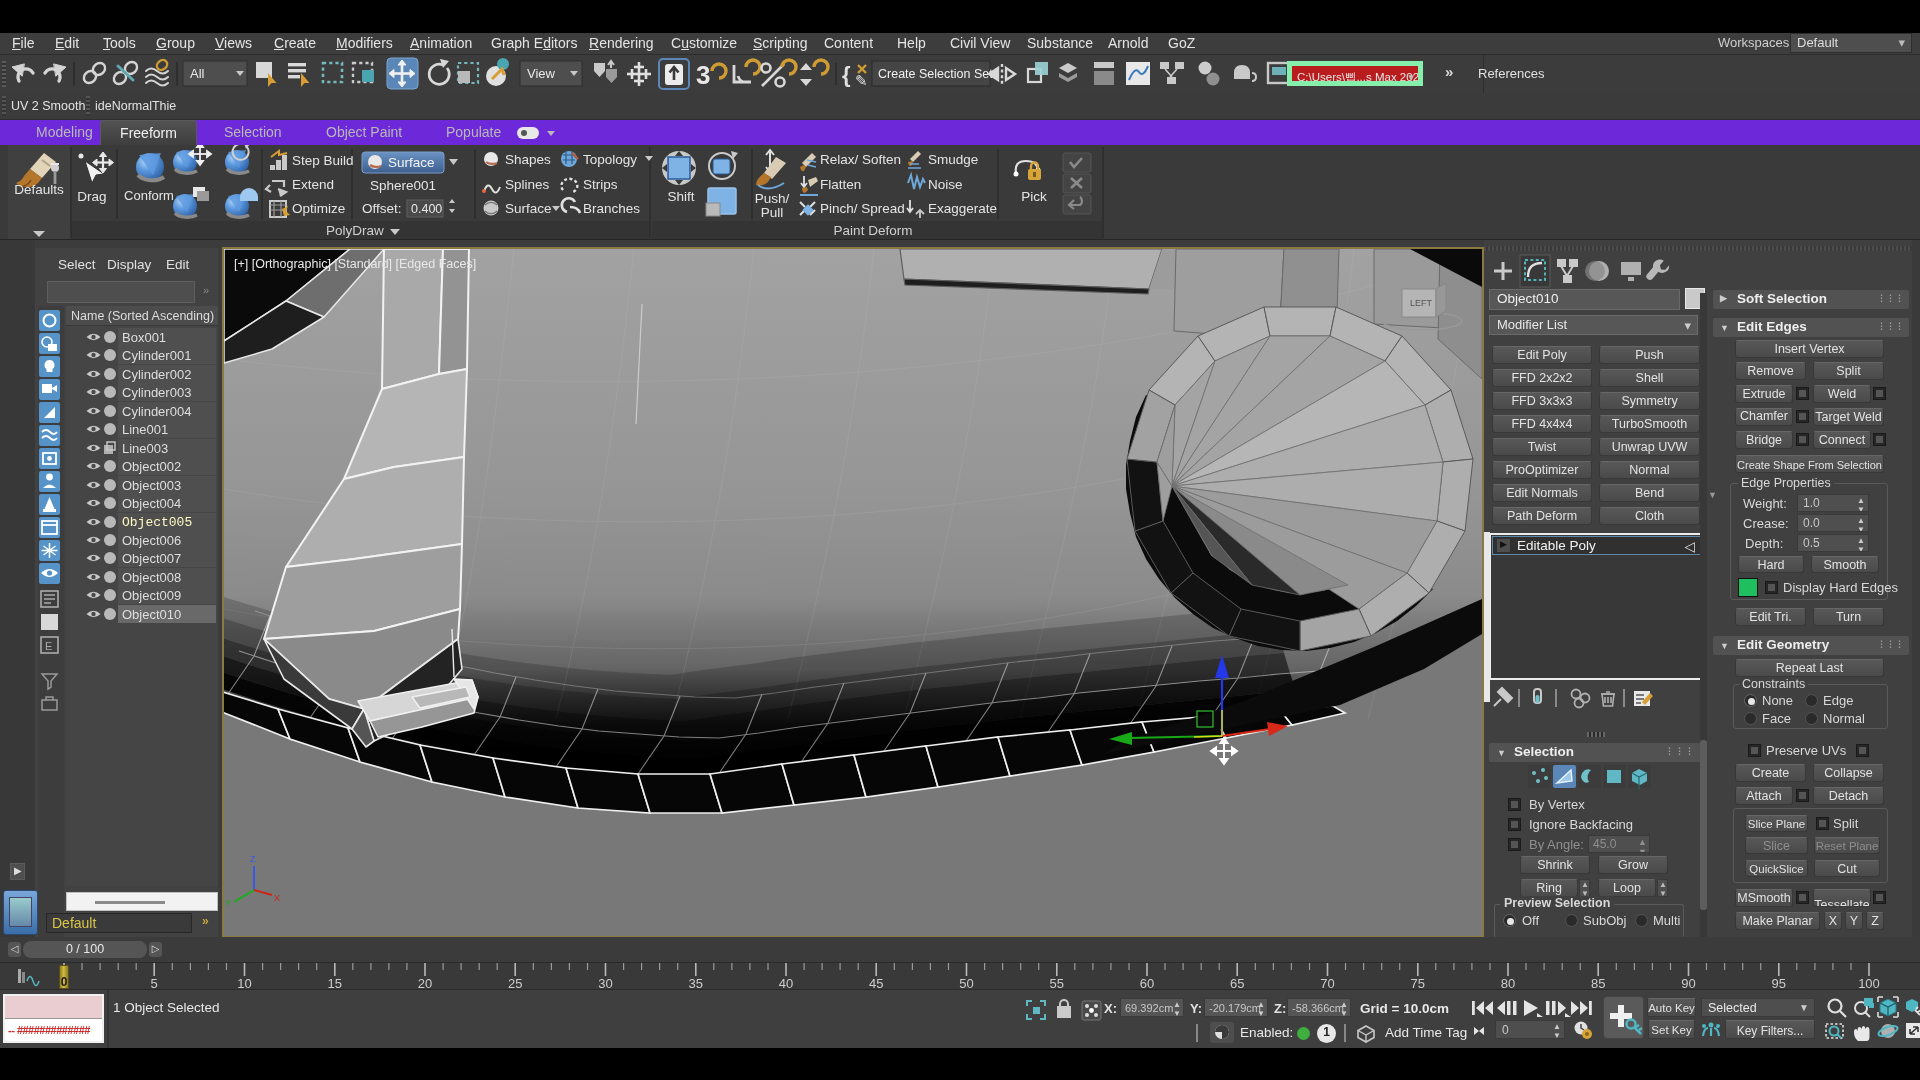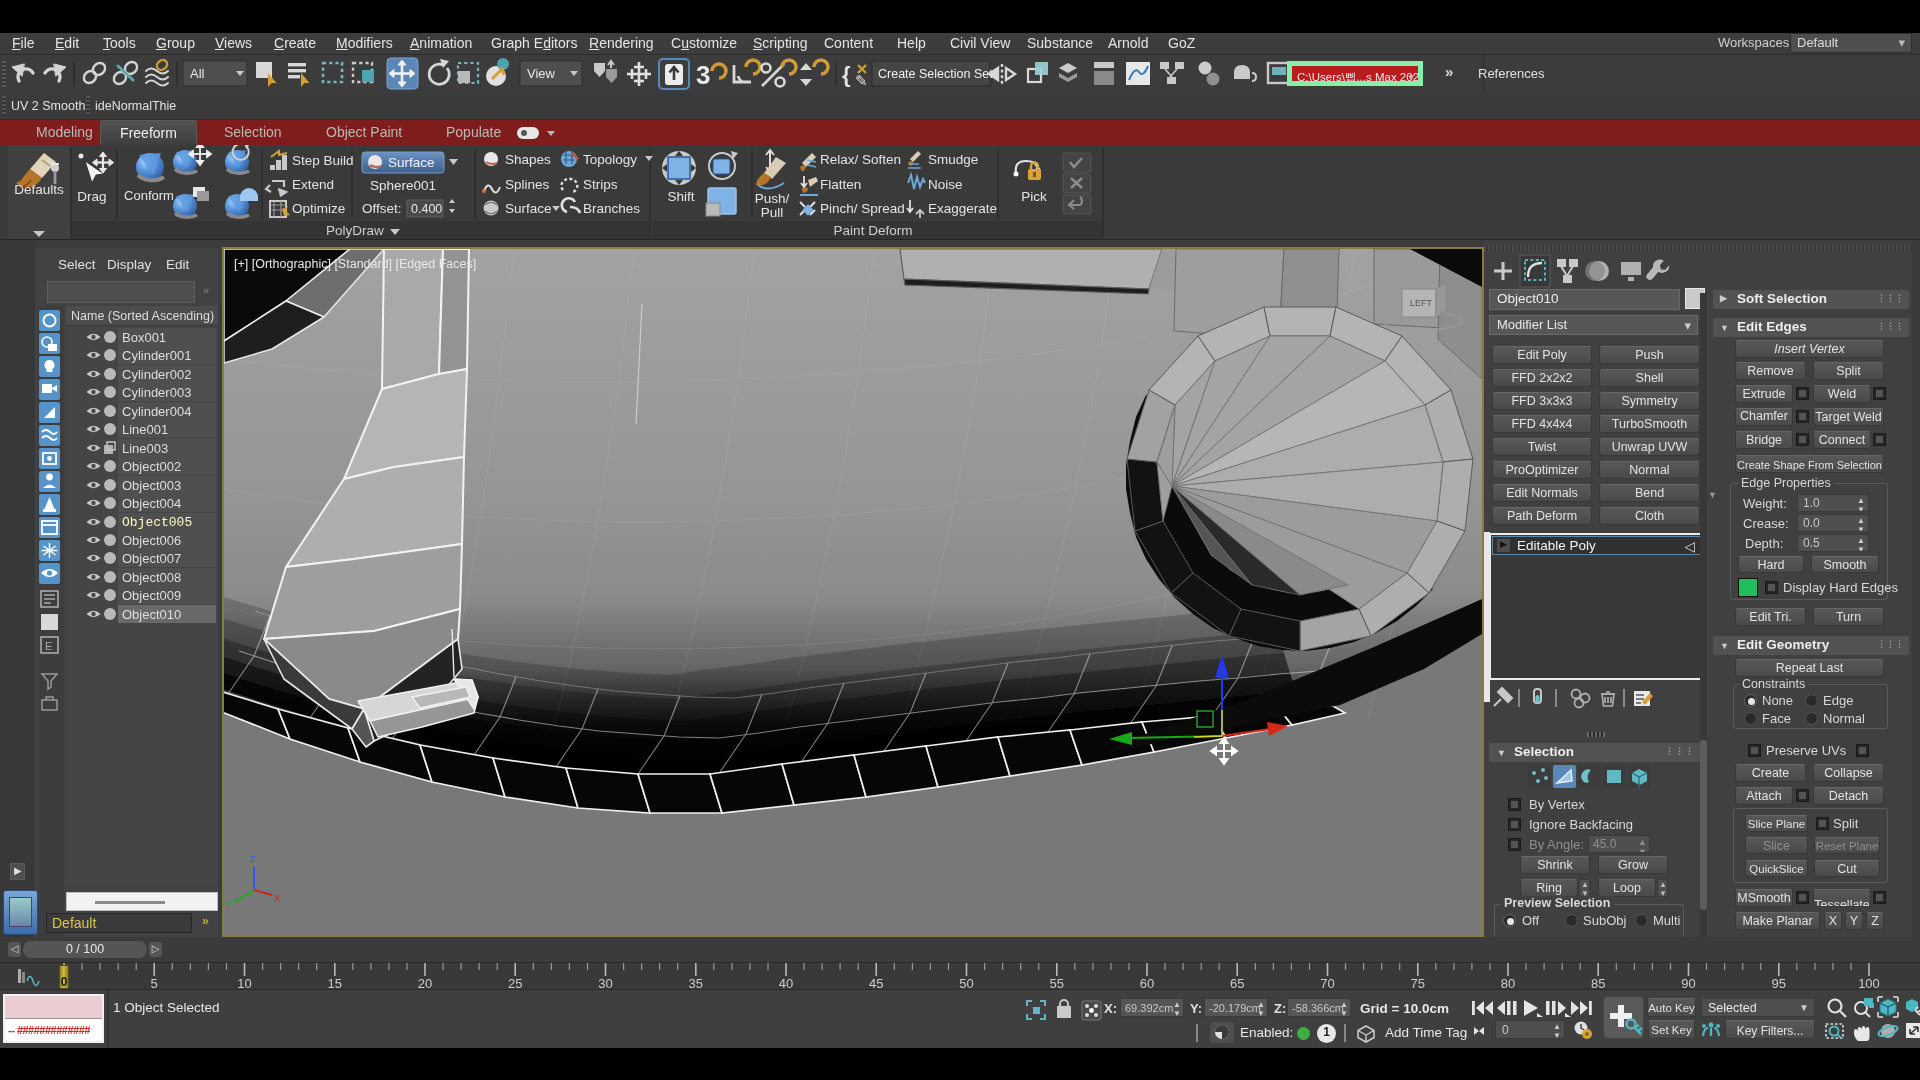--- a/index.html
+++ b/index.html
@@ -210,21 +210,21 @@
     <div class="abs" style="left:1478px;top:11px;color:#e0e0e0;font-size:13px;">References</div>
   </div>
 
   <div id="quadrow" class="abs" style="left:0;top:93px;width:1920px;height:27px;background:#3b3b3b;border-bottom:1px solid #2e2e2e;">
     <div class="abs" style="left:2px;top:3px;width:4px;height:20px;background:repeating-linear-gradient(#555 0 2px,#333 2px 4px);"></div>
     <span class="abs" style="left:11px;top:6px;color:#e2e2e2;font-size:12.5px;">UV 2 Smooth</span>
     <div class="abs" style="left:86px;top:3px;width:4px;height:20px;background:repeating-linear-gradient(#555 0 2px,#333 2px 4px);"></div>
     <span class="abs" style="left:95px;top:6px;color:#e2e2e2;font-size:12.5px;">ideNormalThie</span>
   </div>
 
-  <div id="ribtabs" class="abs" style="left:0;top:120px;width:1920px;height:25px;background:#7f1d1d;color:#b8b8b8;font-size:14px;">
+  <div id="ribtabs" class="abs" style="left:0;top:120px;width:1920px;height:25px;background:#6d28d9;color:#b8b8b8;font-size:14px;">
     <span class="abs" style="left:36px;top:4px;">Modeling</span>
     <div class="abs" style="left:100px;top:0;width:97px;height:25px;background:linear-gradient(#525252,#3e3e3e);border:1px solid #5a5a5a;border-bottom:none;border-radius:3px 3px 0 0;color:#f0f0f0;text-align:center;padding-top:4px;">Freeform</div>
     <span class="abs" style="left:224px;top:4px;">Selection</span>
     <span class="abs" style="left:326px;top:4px;">Object Paint</span>
     <span class="abs" style="left:446px;top:4px;">Populate</span>
     <svg class="abs" style="left:517px;top:5px;" width="40" height="16">
         <rect x="0" y="2" width="22" height="12" rx="6" fill="#e8e8e8"></rect>
         <circle cx="7" cy="8" r="3" fill="#555"></circle>
         <path d="M 30 6 l 8 0 l -4 5 z" fill="#b8b8b8"></path>
       </svg>
@@ -969,21 +969,21 @@
     <div class="rollhead" style="left:229px;top:50px;width:196px;height:19px;">
         <span style="position:absolute;left:7px;top:3px;font-size:9px;color:#ccc;">▶</span>
         <span style="position:absolute;left:24px;top:1px;">Soft Selection</span>
         <span style="position:absolute;right:5px;top:3px;color:#9a9a9a;font-size:9px;">⋮⋮⋮</span>
       </div>
     <div class="rollhead" style="left:229px;top:78px;width:196px;height:19px;">
         <span style="position:absolute;left:7px;top:5px;font-size:9px;color:#ccc;">▼</span>
         <span style="position:absolute;left:24px;top:1px;">Edit Edges</span>
         <span style="position:absolute;right:5px;top:3px;color:#9a9a9a;font-size:9px;">⋮⋮⋮</span>
       </div>
-    <div class="btn" style="left:251px;top:100px;width:149px;height:18px;padding-top:1px;font-style:italic;">Insert Vertex</div>
+    <div class="btn" style="left:251px;top:100px;width:149px;height:18px;padding-top:1px;">Insert Vertex</div>
     <div class="btn" style="left:251px;top:122px;width:71px;height:18px;padding-top:1px;">Remove</div>
     <div class="btn" style="left:329px;top:122px;width:71px;height:18px;padding-top:1px;">Split</div>
     <div class="btn" style="left:251px;top:145px;width:58px;height:18px;padding-top:1px;">Extrude</div>
     <div class="chk" style="left:312px;top:147px;">
         <i></i>
       </div>
     <div class="btn" style="left:329px;top:145px;width:58px;height:18px;padding-top:1px;">Weld</div>
     <div class="chk" style="left:389px;top:147px;">
         <i></i>
       </div>

